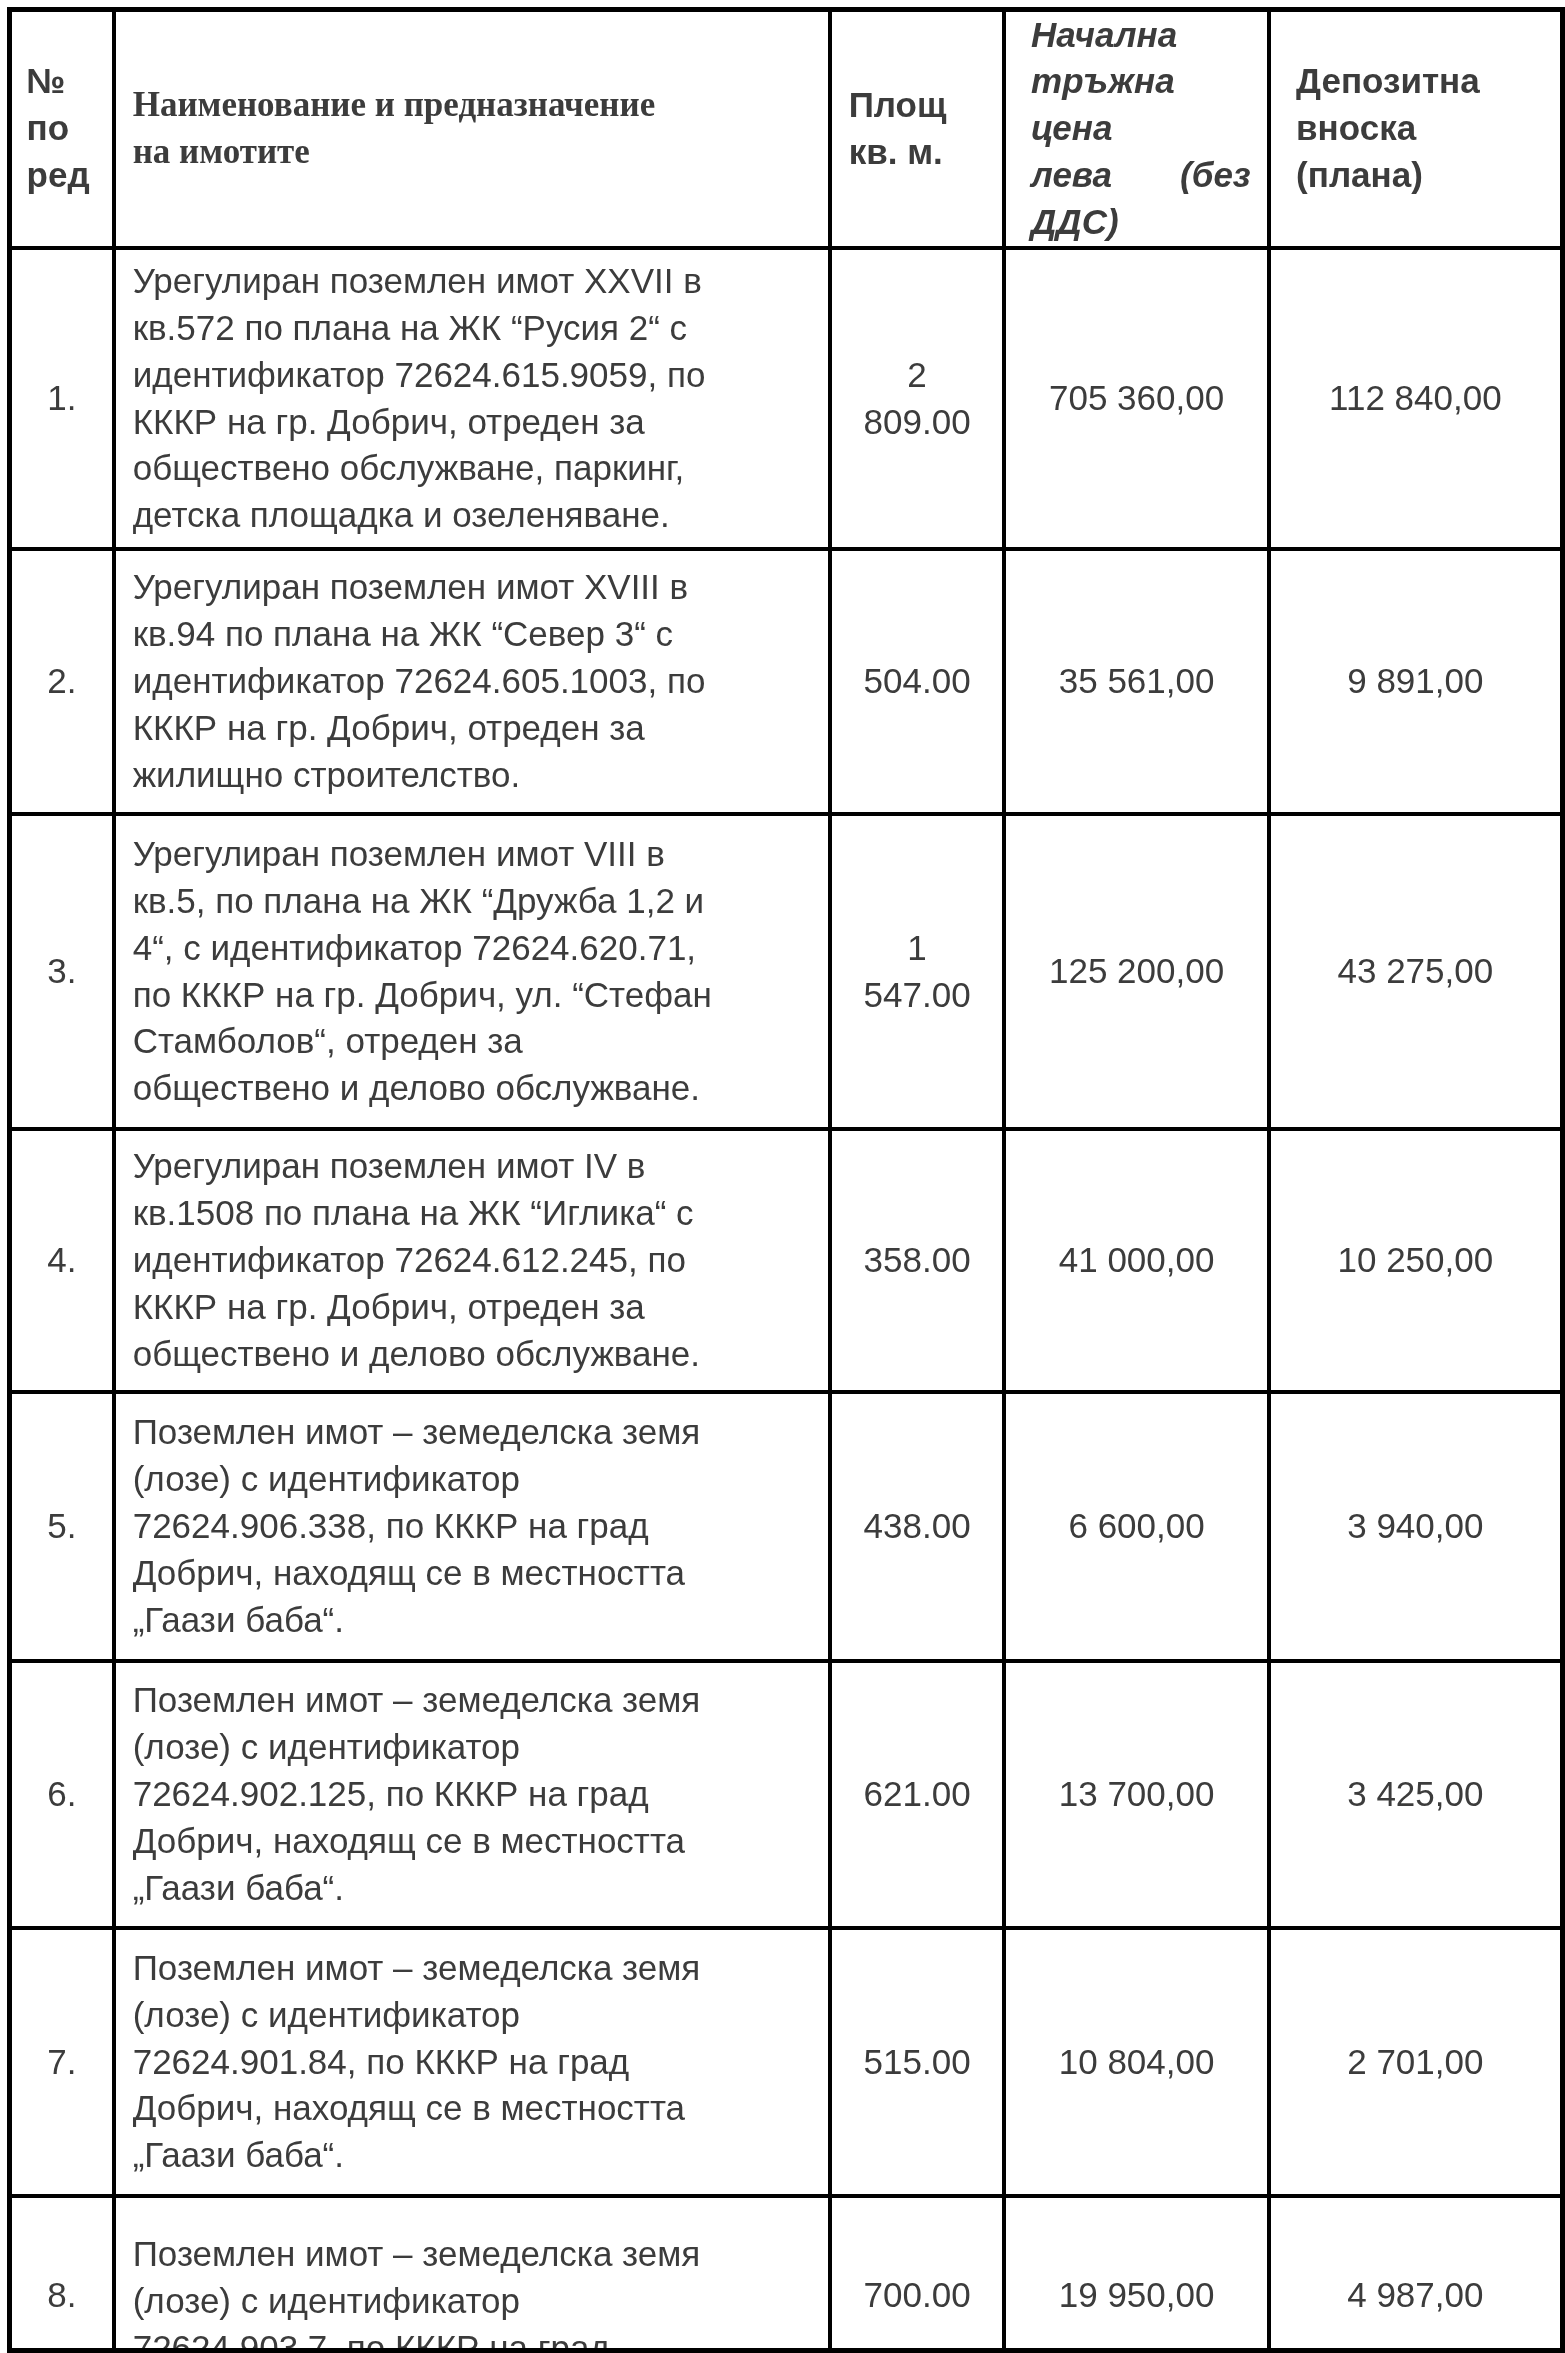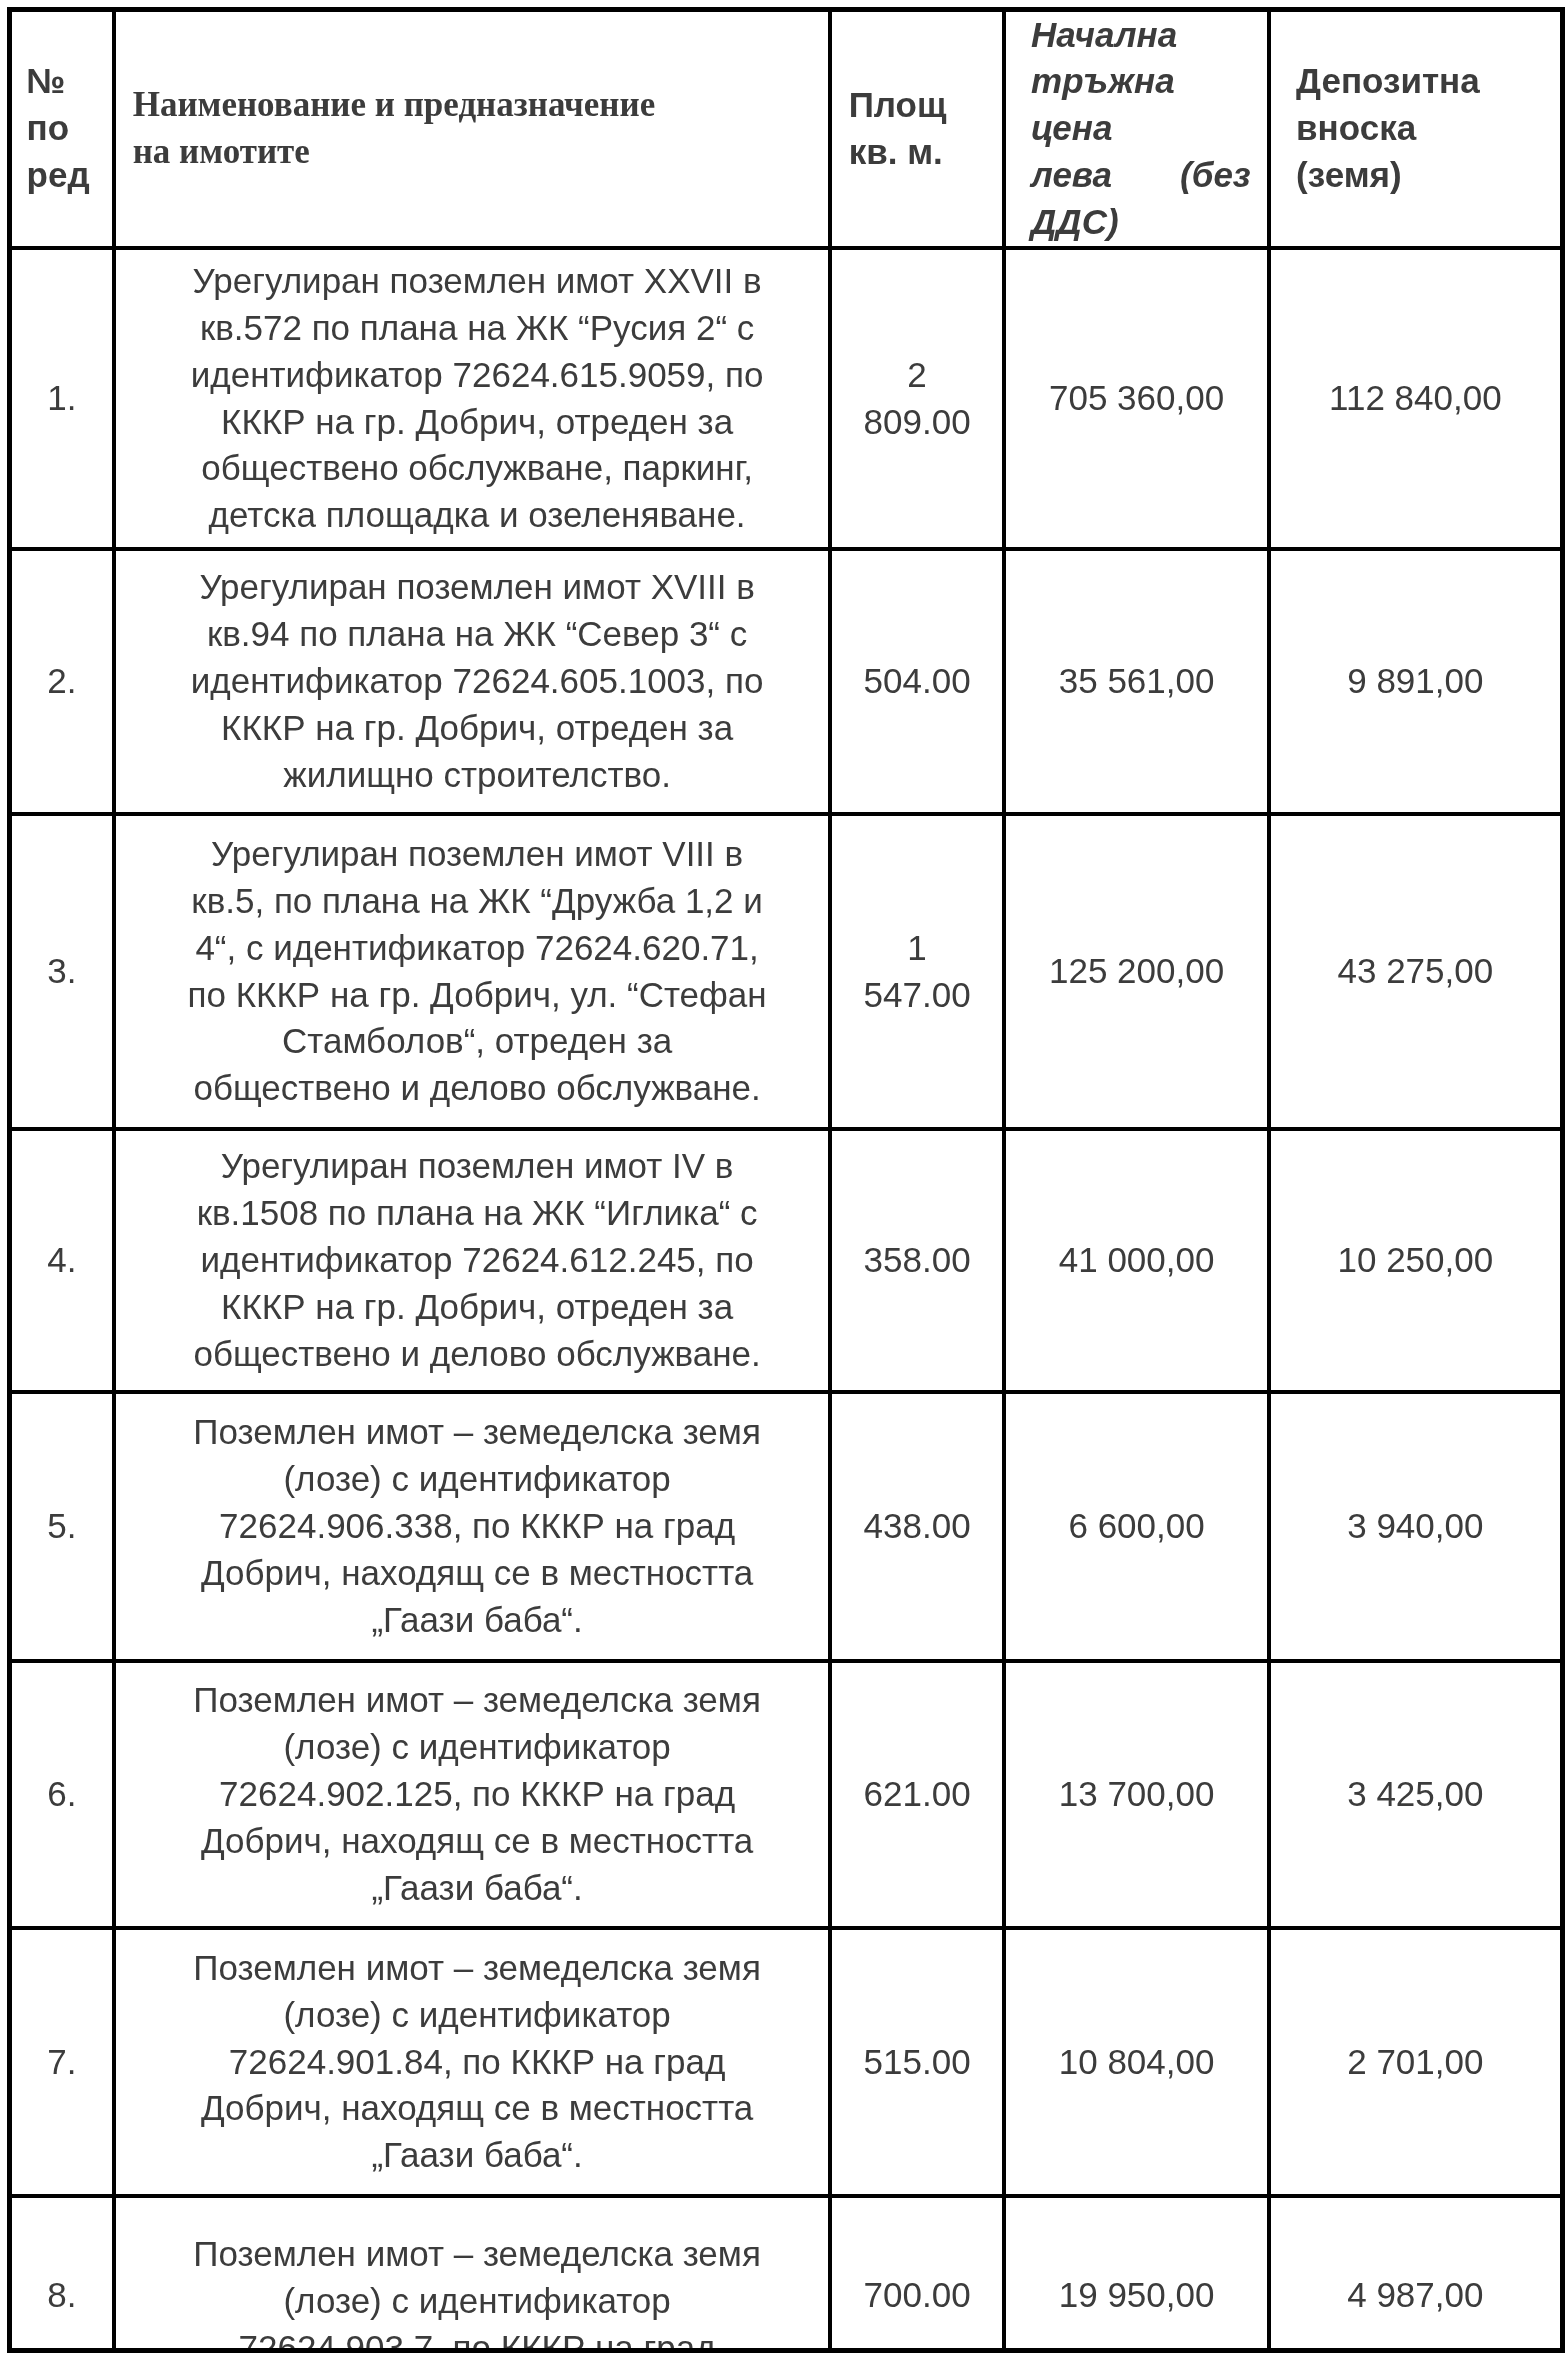--- a/index.html
+++ b/index.html
@@ -41,21 +41,21 @@
   th {
     font-weight: bold;
     text-align: left;
   }
   th.h-num    { padding-left: 15px; }
   th.h-name   { padding-left: 16.6px; font-family: Liberation Serif, serif; }
   th.h-area   { padding-left: 16.6px; }
   th.h-price  { padding-left: 25px; padding-right: 6.6px; font-style: italic; }
   th.h-deposit{ padding-left: 25px; padding-right: 6.6px; }
   td.c-num    { text-align: center; }
-  td.c-desc   { text-align: center; padding-left: 16.6px; padding-right: 6.6px; }
+  td.c-desc   { text-align: left; padding-left: 16.6px; padding-right: 6.6px; }
   td.c-area, td.c-price, td.c-deposit { text-align: center; }
   tr.r8 td { vertical-align: middle; padding-top: 21.5px; }
   tr.r8 td.c-desc { vertical-align: top; padding-top: 33px; }
   .bottom-edge {
     position: absolute;
     left: 6.6px; right: 2.5px; bottom: 0;
     height: 5.8px; background: #000;
   }
 </style>
 </head>
@@ -78,21 +78,21 @@
         <th class="h-name">Наименование и предназначение
 на имотите</th>
         <th class="h-area">Площ
 кв. м.</th>
         <th class="h-price">Начална
 тръжна цена
 лева       (без
 ДДС)</th>
         <th class="h-deposit">Депозитна
 вноска
-(земя)</th>
+(плана)</th>
       </tr>
     </thead>
     <tbody>
       <tr style="height:301px">
         <td class="c-num">1.</td>
         <td class="c-desc">Урегулиран поземлен имот XXVII в
 кв.572 по плана на ЖК “Русия 2“ с
 идентификатор 72624.615.9059, по
 КККР на гр. Добрич, отреден за
 обществено обслужване, паркинг,

